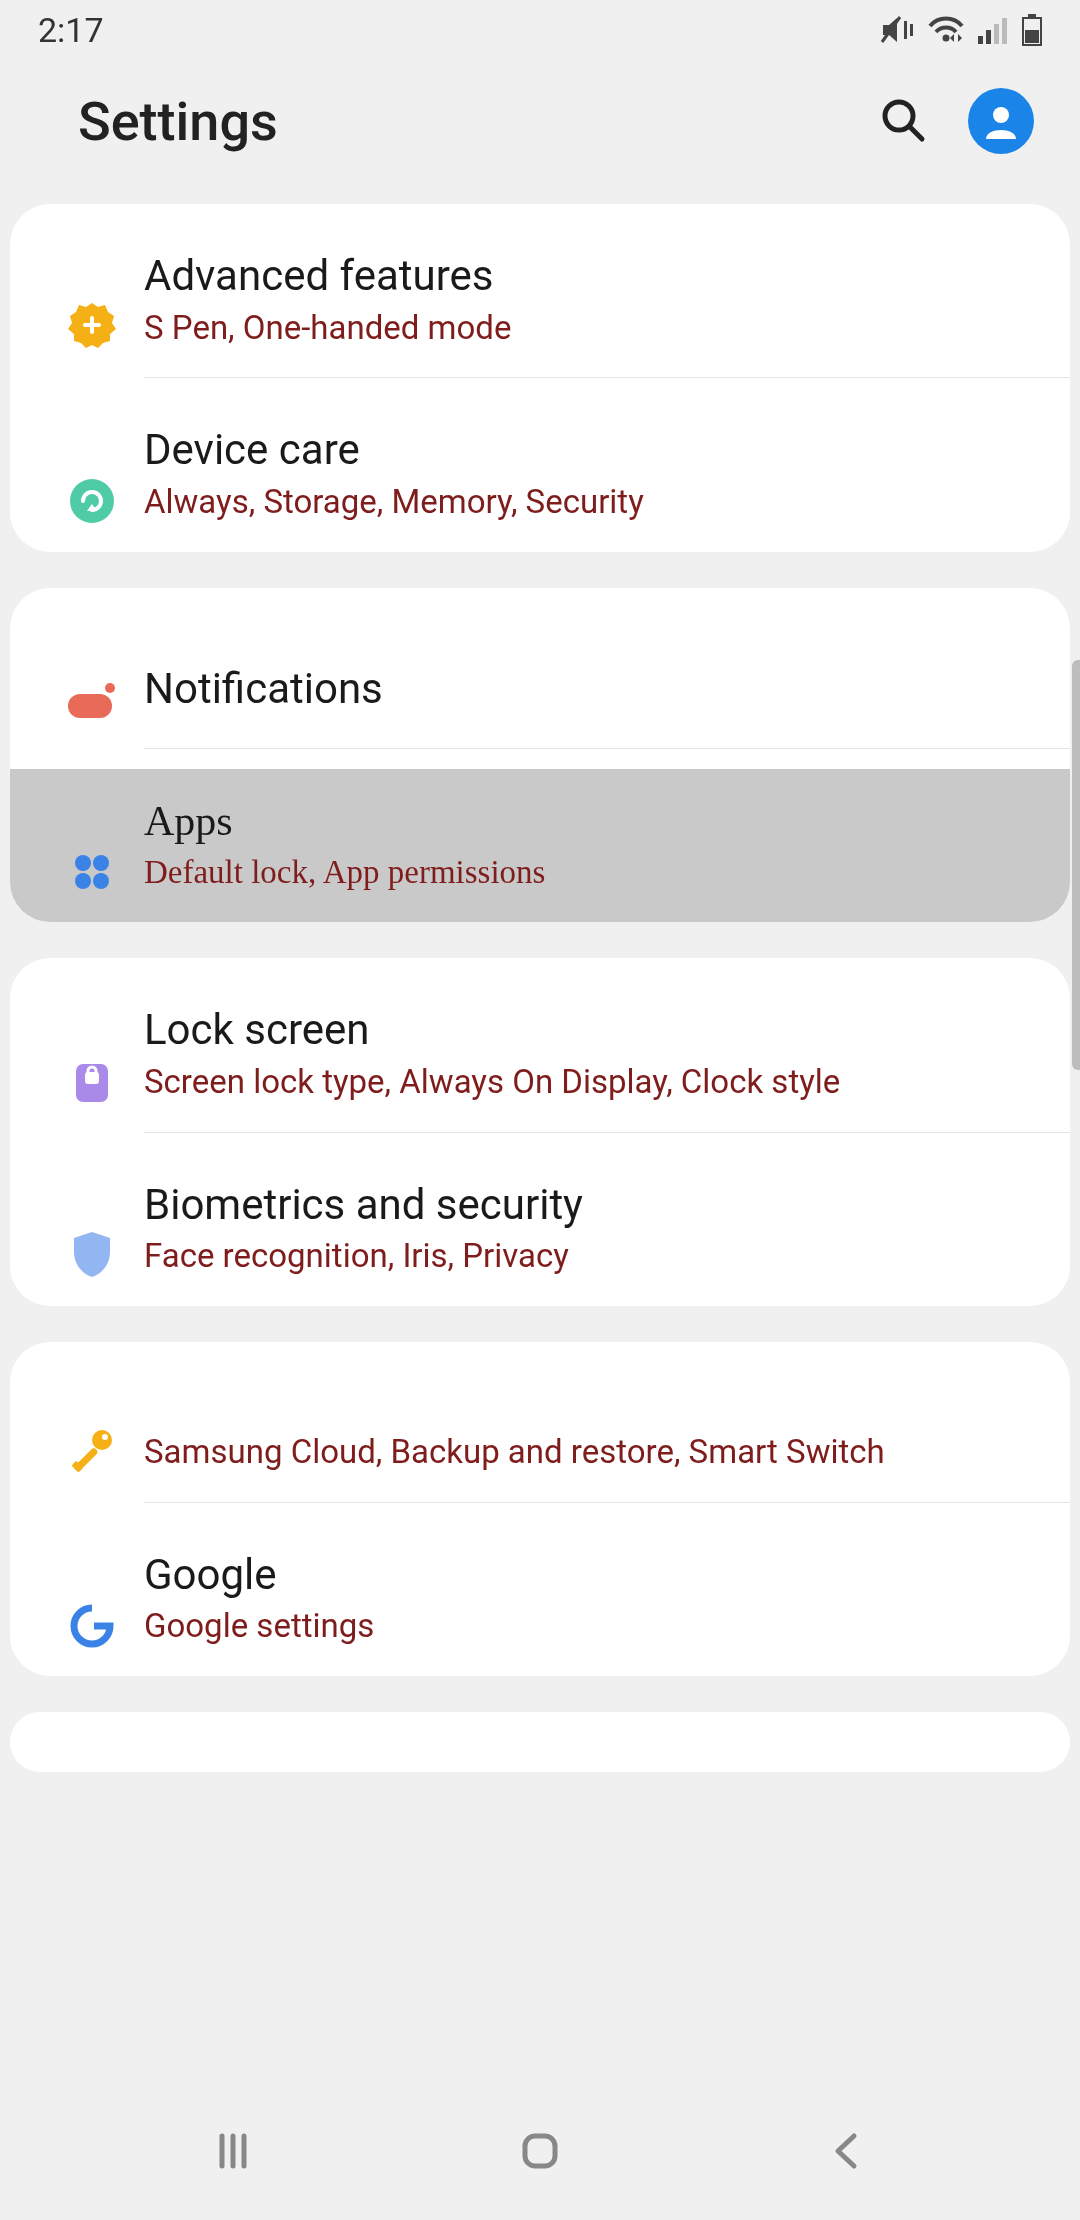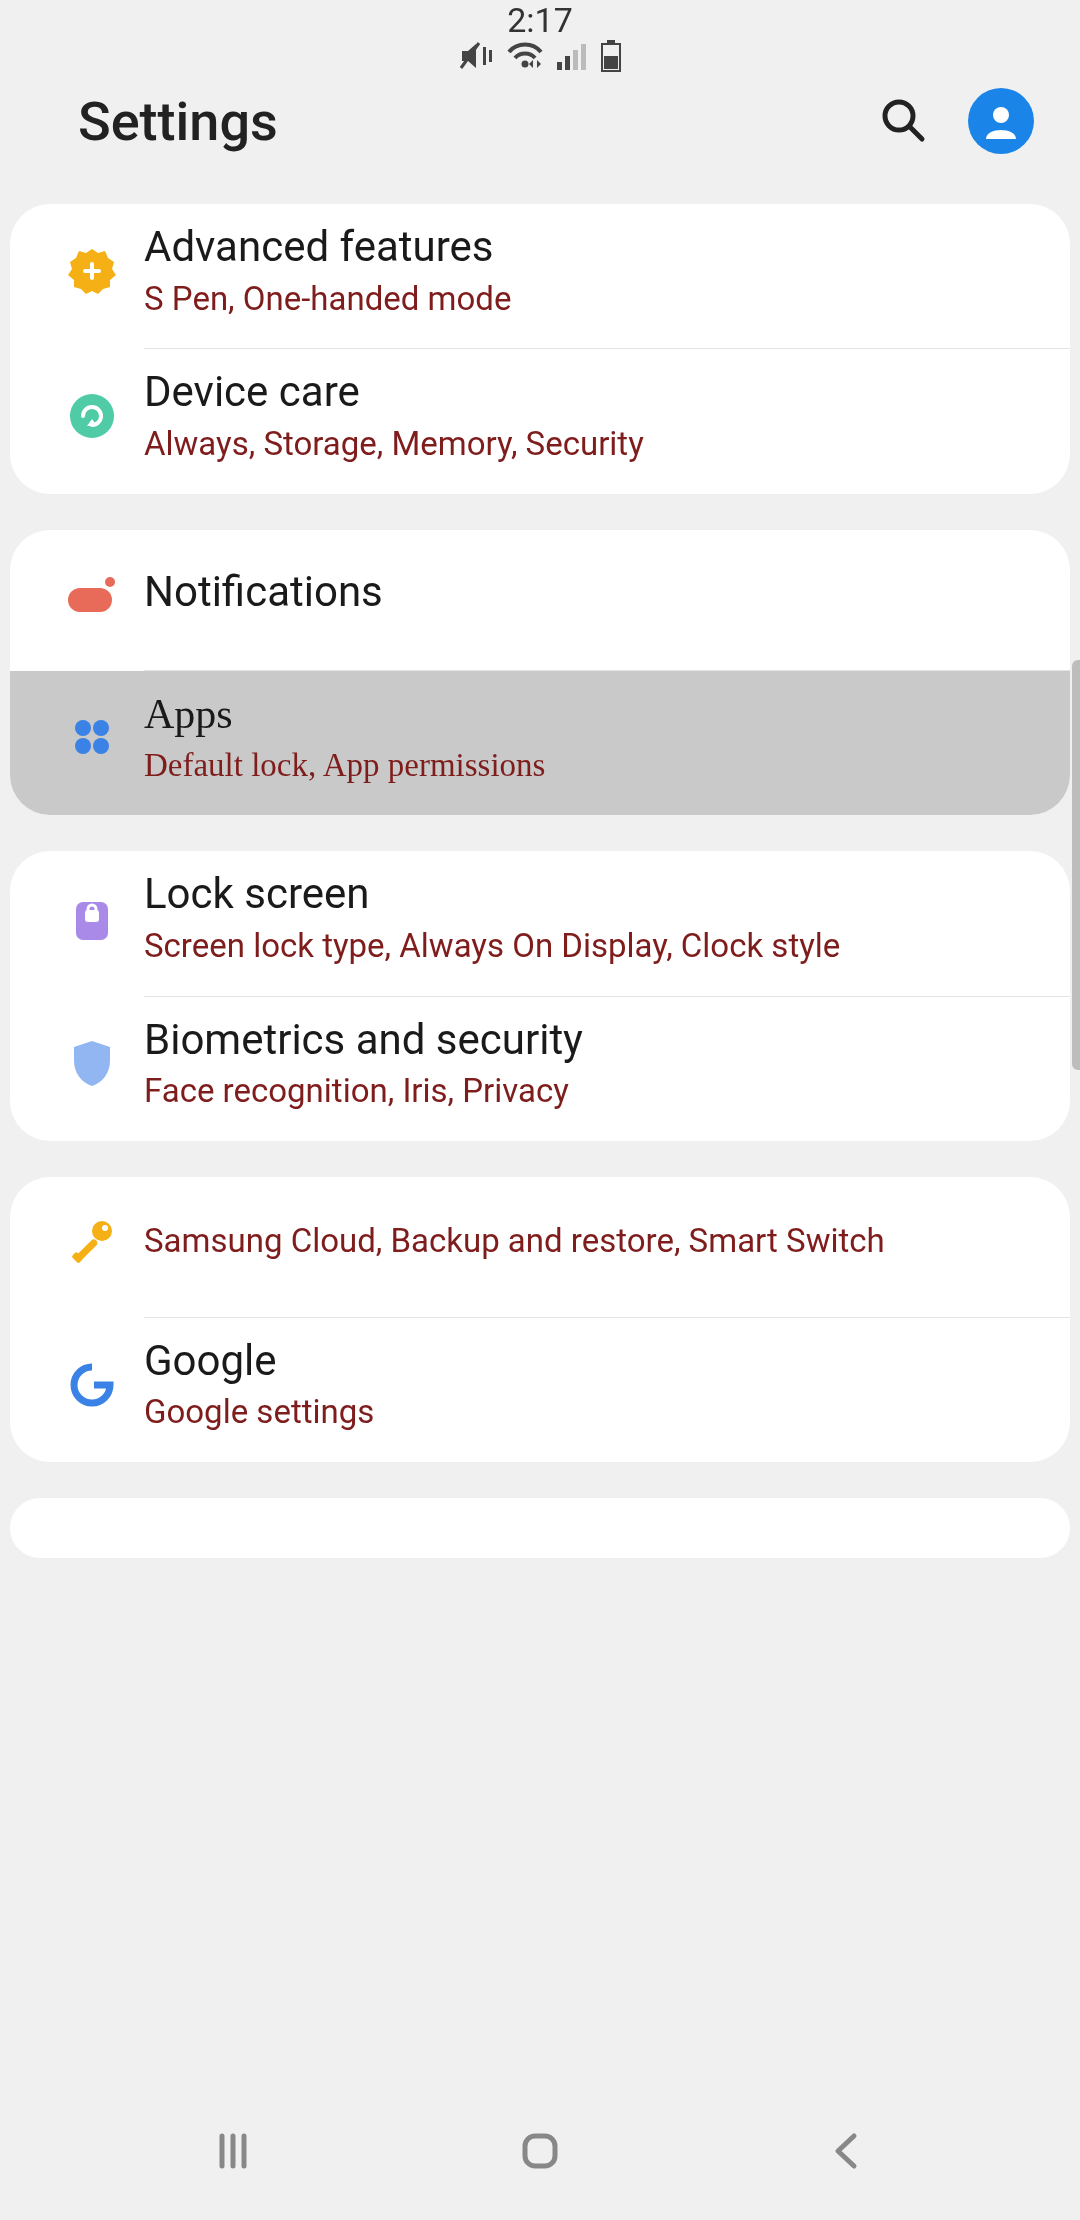--- a/index.html
+++ b/index.html
@@ -13,21 +13,20 @@
   }
   
   .status-bar {
     height: 60px;
     display: flex;
     align-items: center;
     justify-content: space-between;
     padding: 0 38px 0 38px;
     font-size: 34px;
     color: #333;
-    flex-direction: column;
   }
   .status-right { display: flex; align-items: center; gap: 14px; }
   .status-right svg { display: block; }
 
   
   .header {
     display: flex;
     align-items: center;
     padding: 28px 46px 50px 46px;
     margin-left: 32px;
@@ -50,23 +49,24 @@
     padding: 0 10px;
   }
   .card {
     background: #fff;
     border-radius: 40px;
     margin-bottom: 36px;
     overflow: hidden;
   }
   .row {
     display: flex;
-    align-items: center;
+    align-items: flex-end;
     min-height: 140px;
-    padding: 17px 30px 28px 30px;
+    padding: 26px 30px 28px 30px;
+    margin-top: 20px;
   }
   .row.pressed { background: #c9c9c9; font-family: Liberation Serif, serif; }
   .row-icon {
     width: 104px;
     display: flex;
     align-items: center;
     justify-content: center;
     flex-shrink: 0;
   }
   .row-body { flex: 1; padding-right: 20px; }

